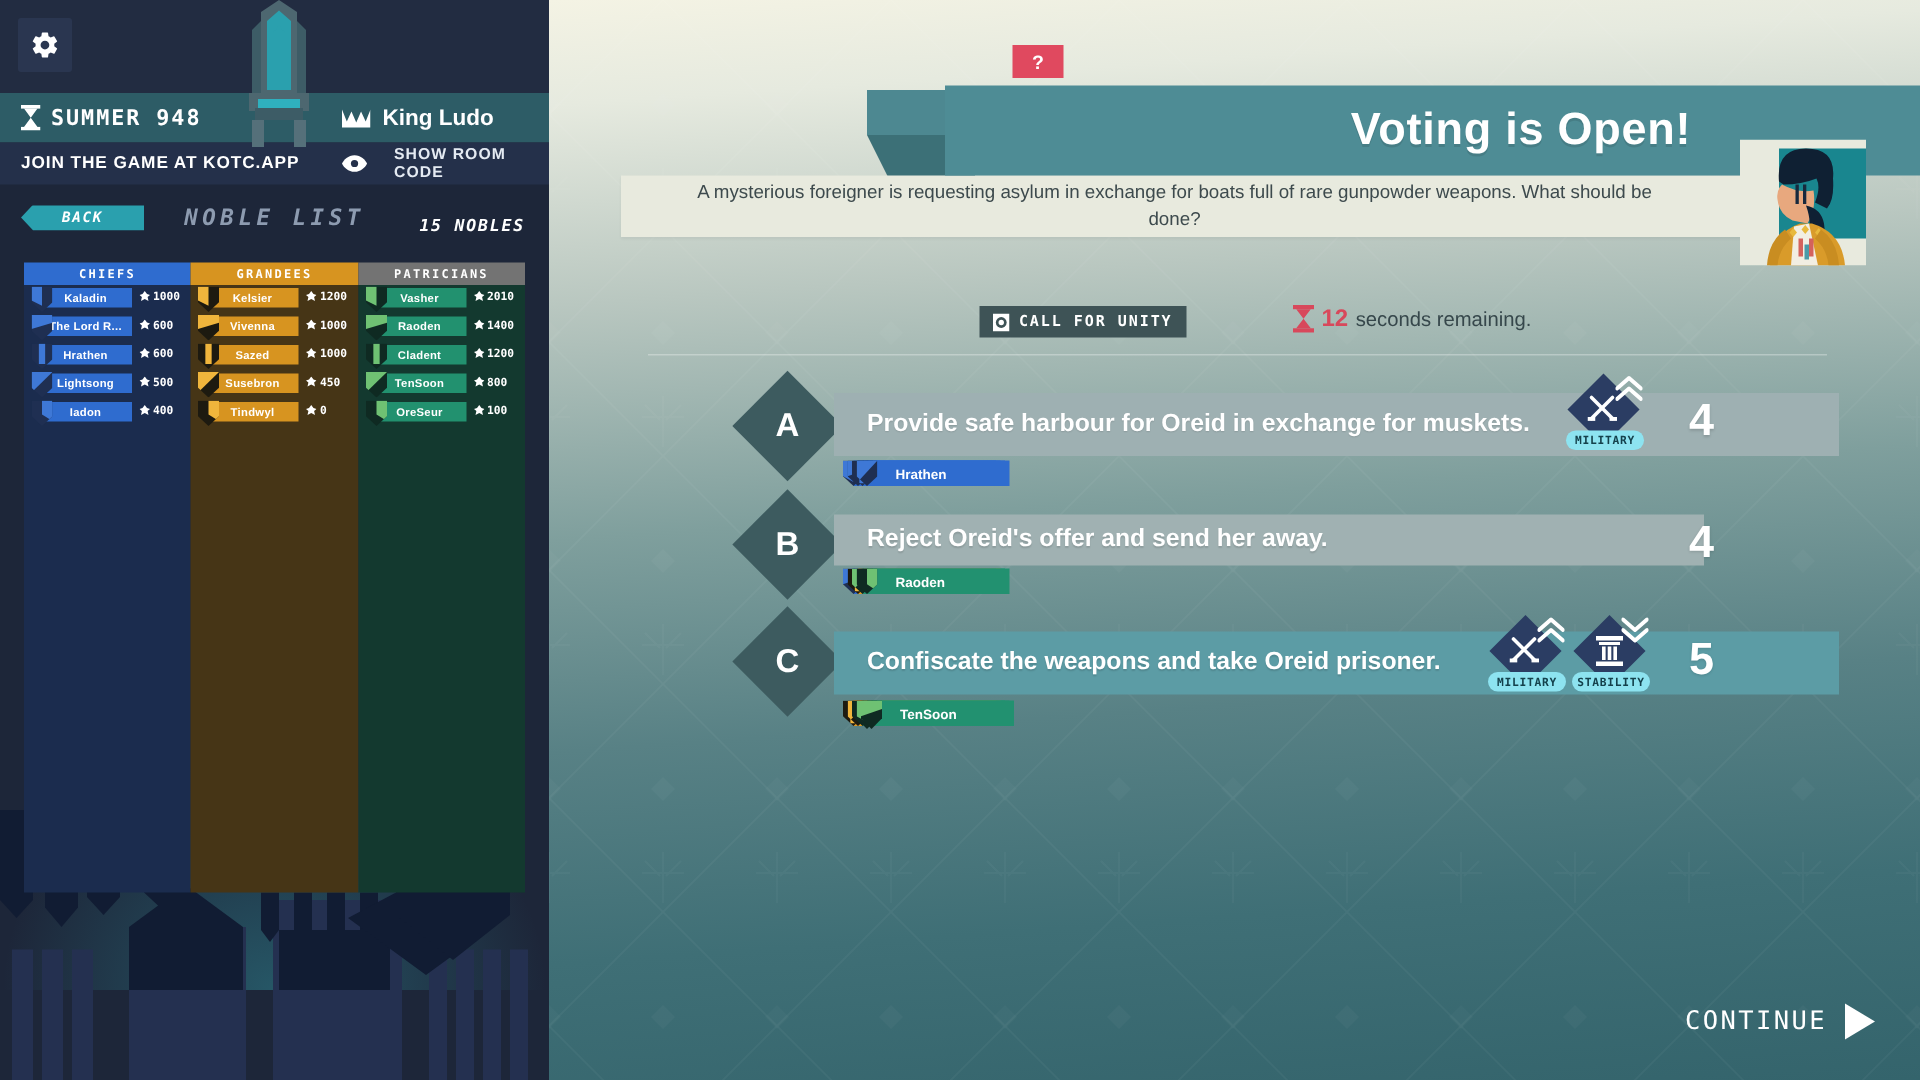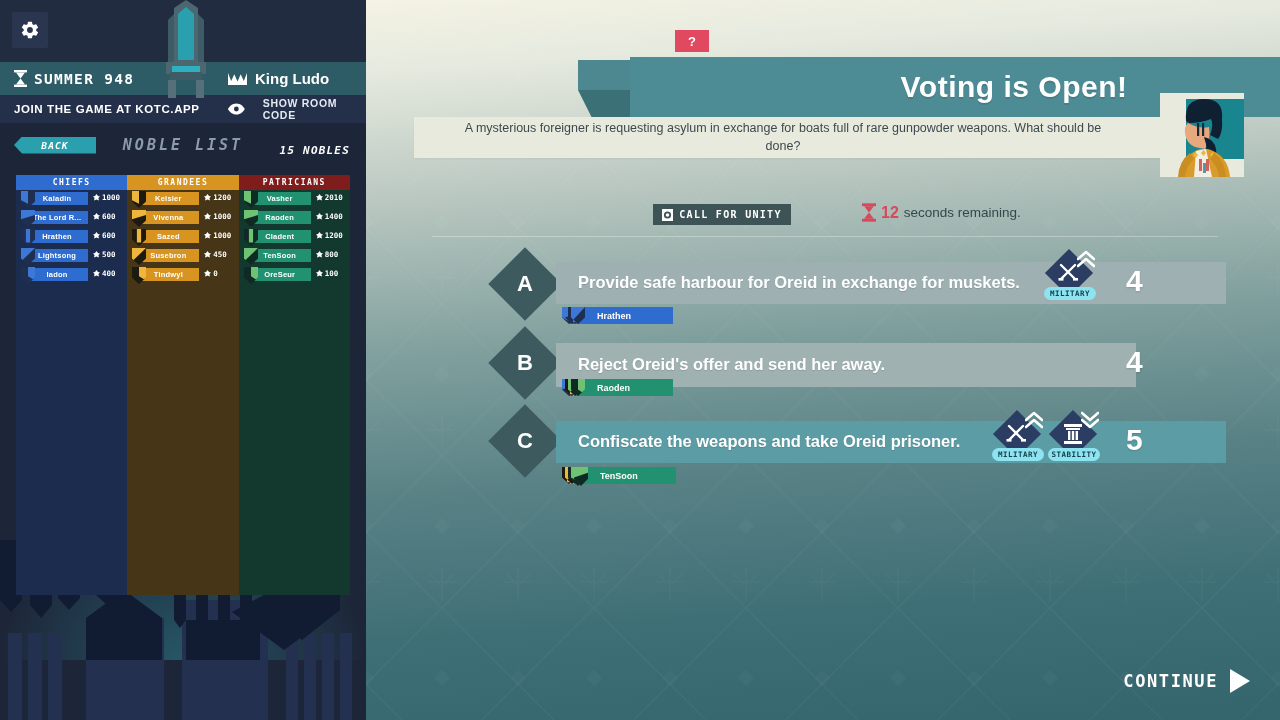--- a/index.html
+++ b/index.html
@@ -84,21 +84,21 @@
   .cols { position:relative; display:flex; margin-top:8px; padding:0 16px; gap:0;align-items:center; }
   .col { width:112px; position:relative; }
   .col-hdr {
     height:15px; display:flex; align-items:center; justify-content:center;
     color:#fff; font-size:8px; font-weight:bold; letter-spacing:1.5px;
     font-family:"DejaVu Sans Mono", monospace;
   }
   .col-body { position:relative; }
   .col.chiefs .col-hdr { background:#2f6ccf; }
   .col.grandees .col-hdr { background:#d79420; }
-  .col.patricians .col-hdr { background:#7f1d1d; }
+  .col.patricians .col-hdr { background:#737373; }
   .col.chiefs .col-body { background:#1b2c4e; }
   .col.grandees .col-body { background:#463516; }
   .col.patricians .col-body { background:#13392f; }
   .col-body { height:405px; }
 
   .noble-row { position:relative; height:18px; margin-bottom:1px; display:flex; align-items:center; }
   .shield {
     position:absolute; left:5px; top:1px; width:14px; height:17px; z-index:3;
   }
   .noble-pill {
@@ -235,21 +235,21 @@
     background:#8de3f0; color:#14414c; font-size:7.5px; font-weight:bold;
     display:flex; align-items:center; justify-content:center; letter-spacing:0.5px;
     border-radius:7px; font-family:"DejaVu Sans Mono", monospace;
   }
 
   .continue-btn {
     position:absolute; right:28px; bottom:26px; display:flex; align-items:center;
     gap:10px; cursor:pointer; z-index:9;
   }
   .continue-txt {
-    color:#fff; font-size:17px; font-weight:bold; letter-spacing:1.6px;
+    color:#fff; font-size:17px; font-weight:normal; letter-spacing:1.6px;
     font-family:"DejaVu Sans Mono", monospace;
   }
 </style>
 </head>
 <body>
 
 <div id="app">
 
   <div id="sidebar">
 
@@ -826,21 +826,21 @@
                   </g>
   </svg></span>
       <span class="voter-pill v-chiefs">Hrathen</span>
     </div>
           </div>
   </div>
         <div class="option" style="top: 333px;">
     <div class="opt-diamond" style="top:4px;">
       <span class="opt-letter">B</span>
     </div>
-    <div class="opt-bar" style="top:10px;width:580px;height:44px;background:#a0b1b2;text-align:right;">
+    <div class="opt-bar" style="top:10px;width:580px;height:34px;background:#a0b1b2;text-align:right;">
       <span class="opt-text">Reject Oreid's offer and send her away.</span>
     </div>
 
     <div class="opt-count" style="left:760px; top:12px;">4</div>
     <div class="voters" style="top:46px;">
             <div class="voter">
       <span class="voter-shield"><svg viewBox="0 0 14 19" width="14" height="19">
     <defs>
                     <clipPath id="scchiefs114">
                       <path d="M0 0 H14 V11.78 L7 19 L0 11.78 Z"></path>

